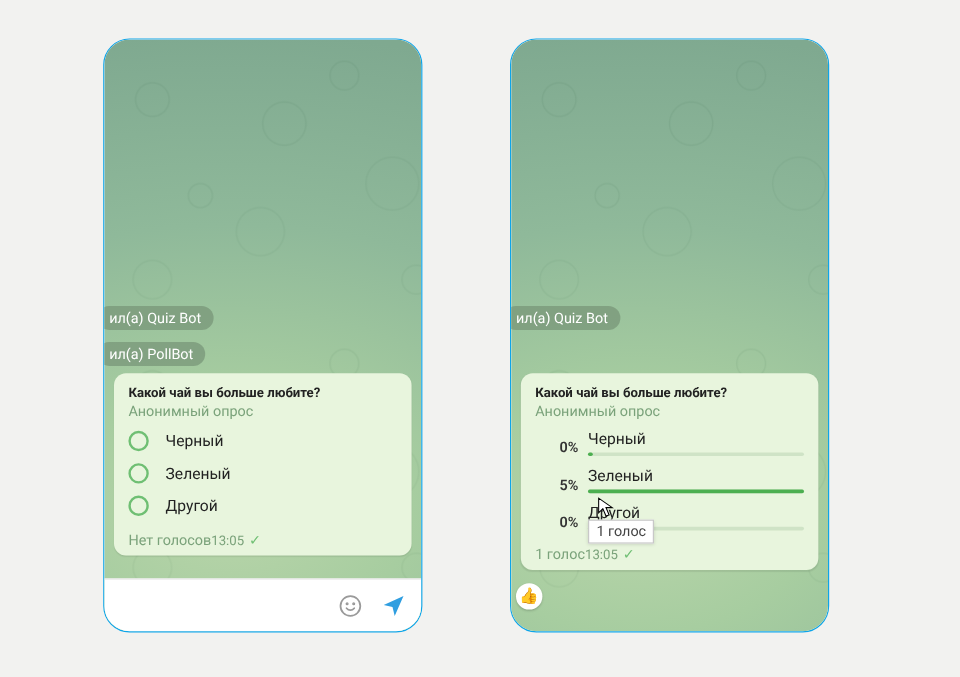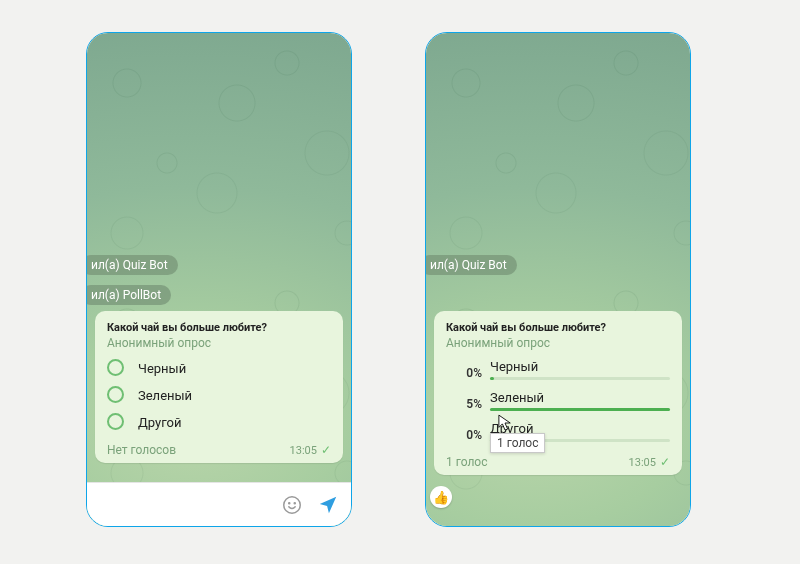--- a/index.html
+++ b/index.html
@@ -81,21 +81,21 @@
     width: 36px; text-align: right; font-size: 12px; font-weight: 600; color: #333;
     margin-right: 8px; flex: none;
   }
   .opt-col { flex: 1; position: relative; }
   .opt-label { font-size: 13px; color: #222; }
   .bar-track {
     height: 3px; background: #cfe3c6; border-radius: 2px; margin-top: 3px; width: 100%;
   }
   .bar-fill { height: 3px; background: #4caf50; border-radius: 2px; }
   .footer-row {
-    display: flex; justify-content: space-between; align-items: center;
+    display: flex; justify-content: flex-start; align-items: center;
     margin-top: 8px; font-size: 12px; color: #7aa27a;
   }
   .time { color: #7aa27a; font-size: 11px; display: flex; gap: 4px; align-items: center; }
   .check { color: #6fbf73; font-size: 12px; }
   .input-bar {
     position: absolute; left: 0; right: 0; bottom: 0; height: 44px; background: #fff;
     border-top: 1px solid #e5e5e5; display: flex; align-items: center; justify-content: flex-end;
     padding: 0 12px; gap: 14px;
   }
   .smile { width: 22px; height: 22px; color: #9a9a9a; }

